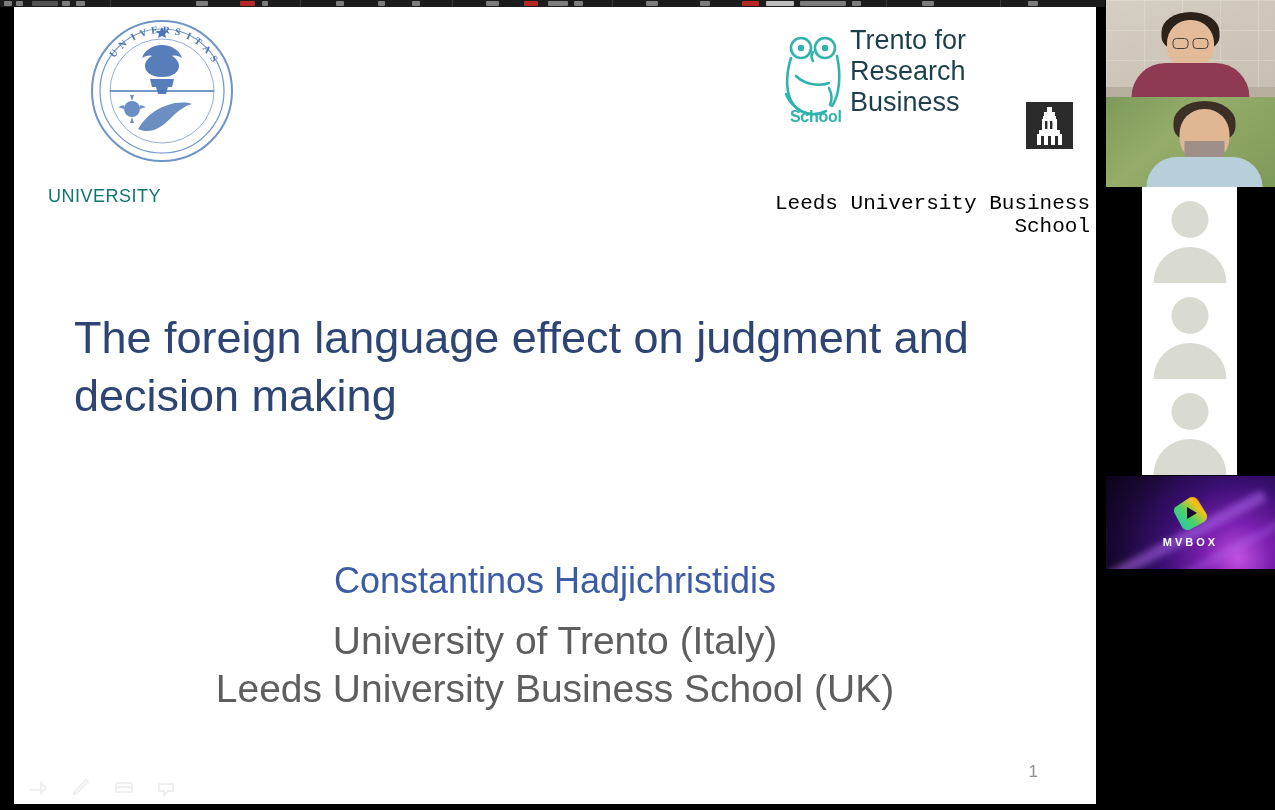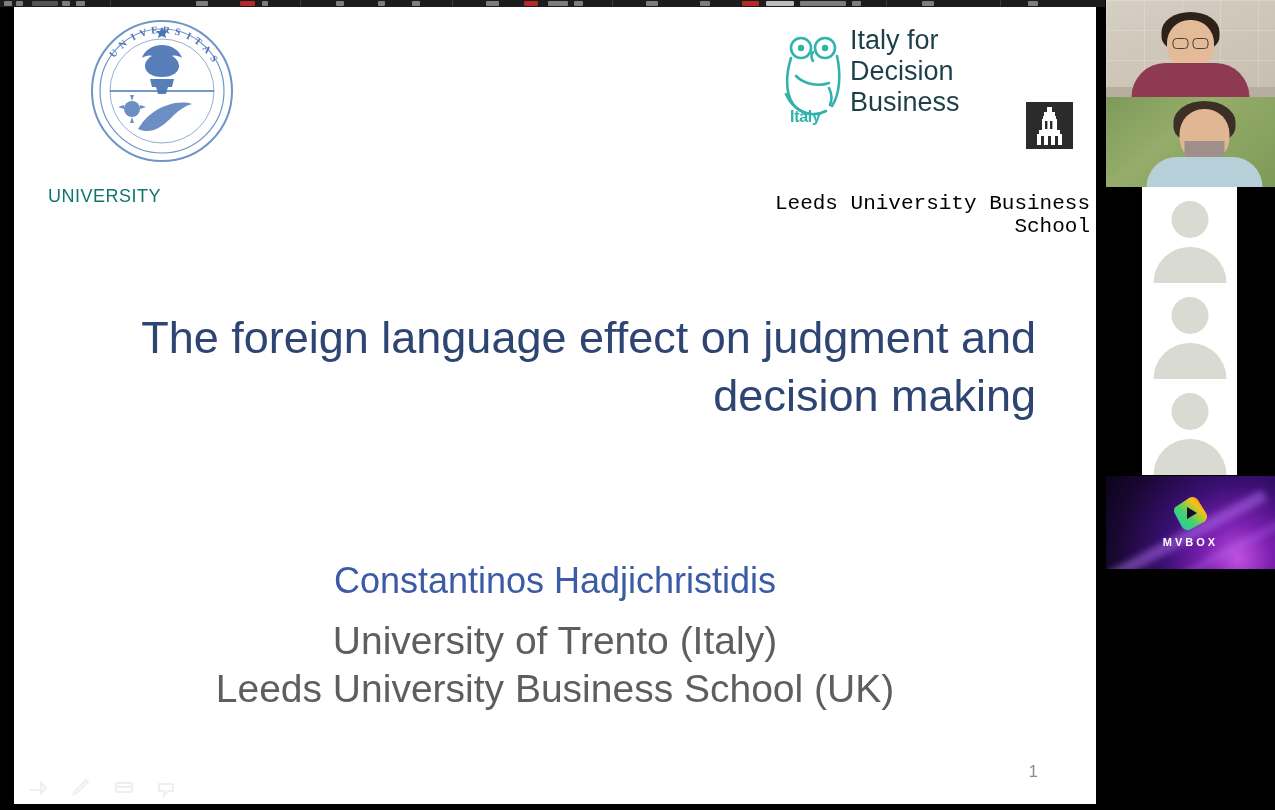--- a/index.html
+++ b/index.html
@@ -63,21 +63,21 @@
   }
   .leeds-sub {
     position:absolute; right:4px; top:163px; width:100%;
     text-align:right; color:#000000; font-size:21px; font-weight:400;
     font-family:Liberation Mono, monospace;
   }
 
   
   .slide-title {
     position:absolute; left:60px; top:302px; width:962px;
-    text-align:right; color:#2e4573;
+    text-align:left; color:#2e4573;
     font-size:45px; line-height:1.28; font-weight:400;
     font-family:"Liberation Sans", sans-serif;
   }
 
   
   .author {
     position:absolute; left:60px; top:553px; width:962px;
     text-align:center; color:#3b5ba5; font-size:36px; font-weight:400;
     font-family:"Liberation Sans", sans-serif;
   }
@@ -243,24 +243,24 @@
             <circle cx="19" cy="16" r="3.2" fill="#2fb3ac" stroke="none"></circle>
             <circle cx="43" cy="16" r="3.2" fill="#2fb3ac" stroke="none"></circle>
             <path d="M31 20c-2 3-2 6 0 9"></path>
             <path d="M9 26c-5 16-6 34 2 46 7 10 22 13 33 7"></path>
             <path d="M55 24c4 18 3 38-5 50"></path>
             <path d="M14 44c8 8 22 11 33 7"></path>
             <path d="M4 62c4 10 13 18 24 20"></path>
             <path d="M47 56c3 6 3 12 1 17"></path>
           </g>
         </svg>
-        <div class="owl-leeds">Italy</div>
+        <div class="owl-leeds">School</div>
         <div class="cdr-text">
-          <div>Italy for</div>
-          <div>Decision</div>
+          <div>Trento for</div>
+          <div>Research</div>
           <div>Business</div>
         </div>
       </div>
       <div class="leeds-crest">
         <svg viewBox="0 0 47 47" width="47" height="47">
           <g fill="#ffffff">
             <rect x="21" y="5" width="5" height="5"></rect>
             <rect x="18" y="10" width="11" height="4"></rect>
             <rect x="17" y="14" width="13" height="3"></rect>
             <rect x="16" y="17" width="15" height="11"></rect>

